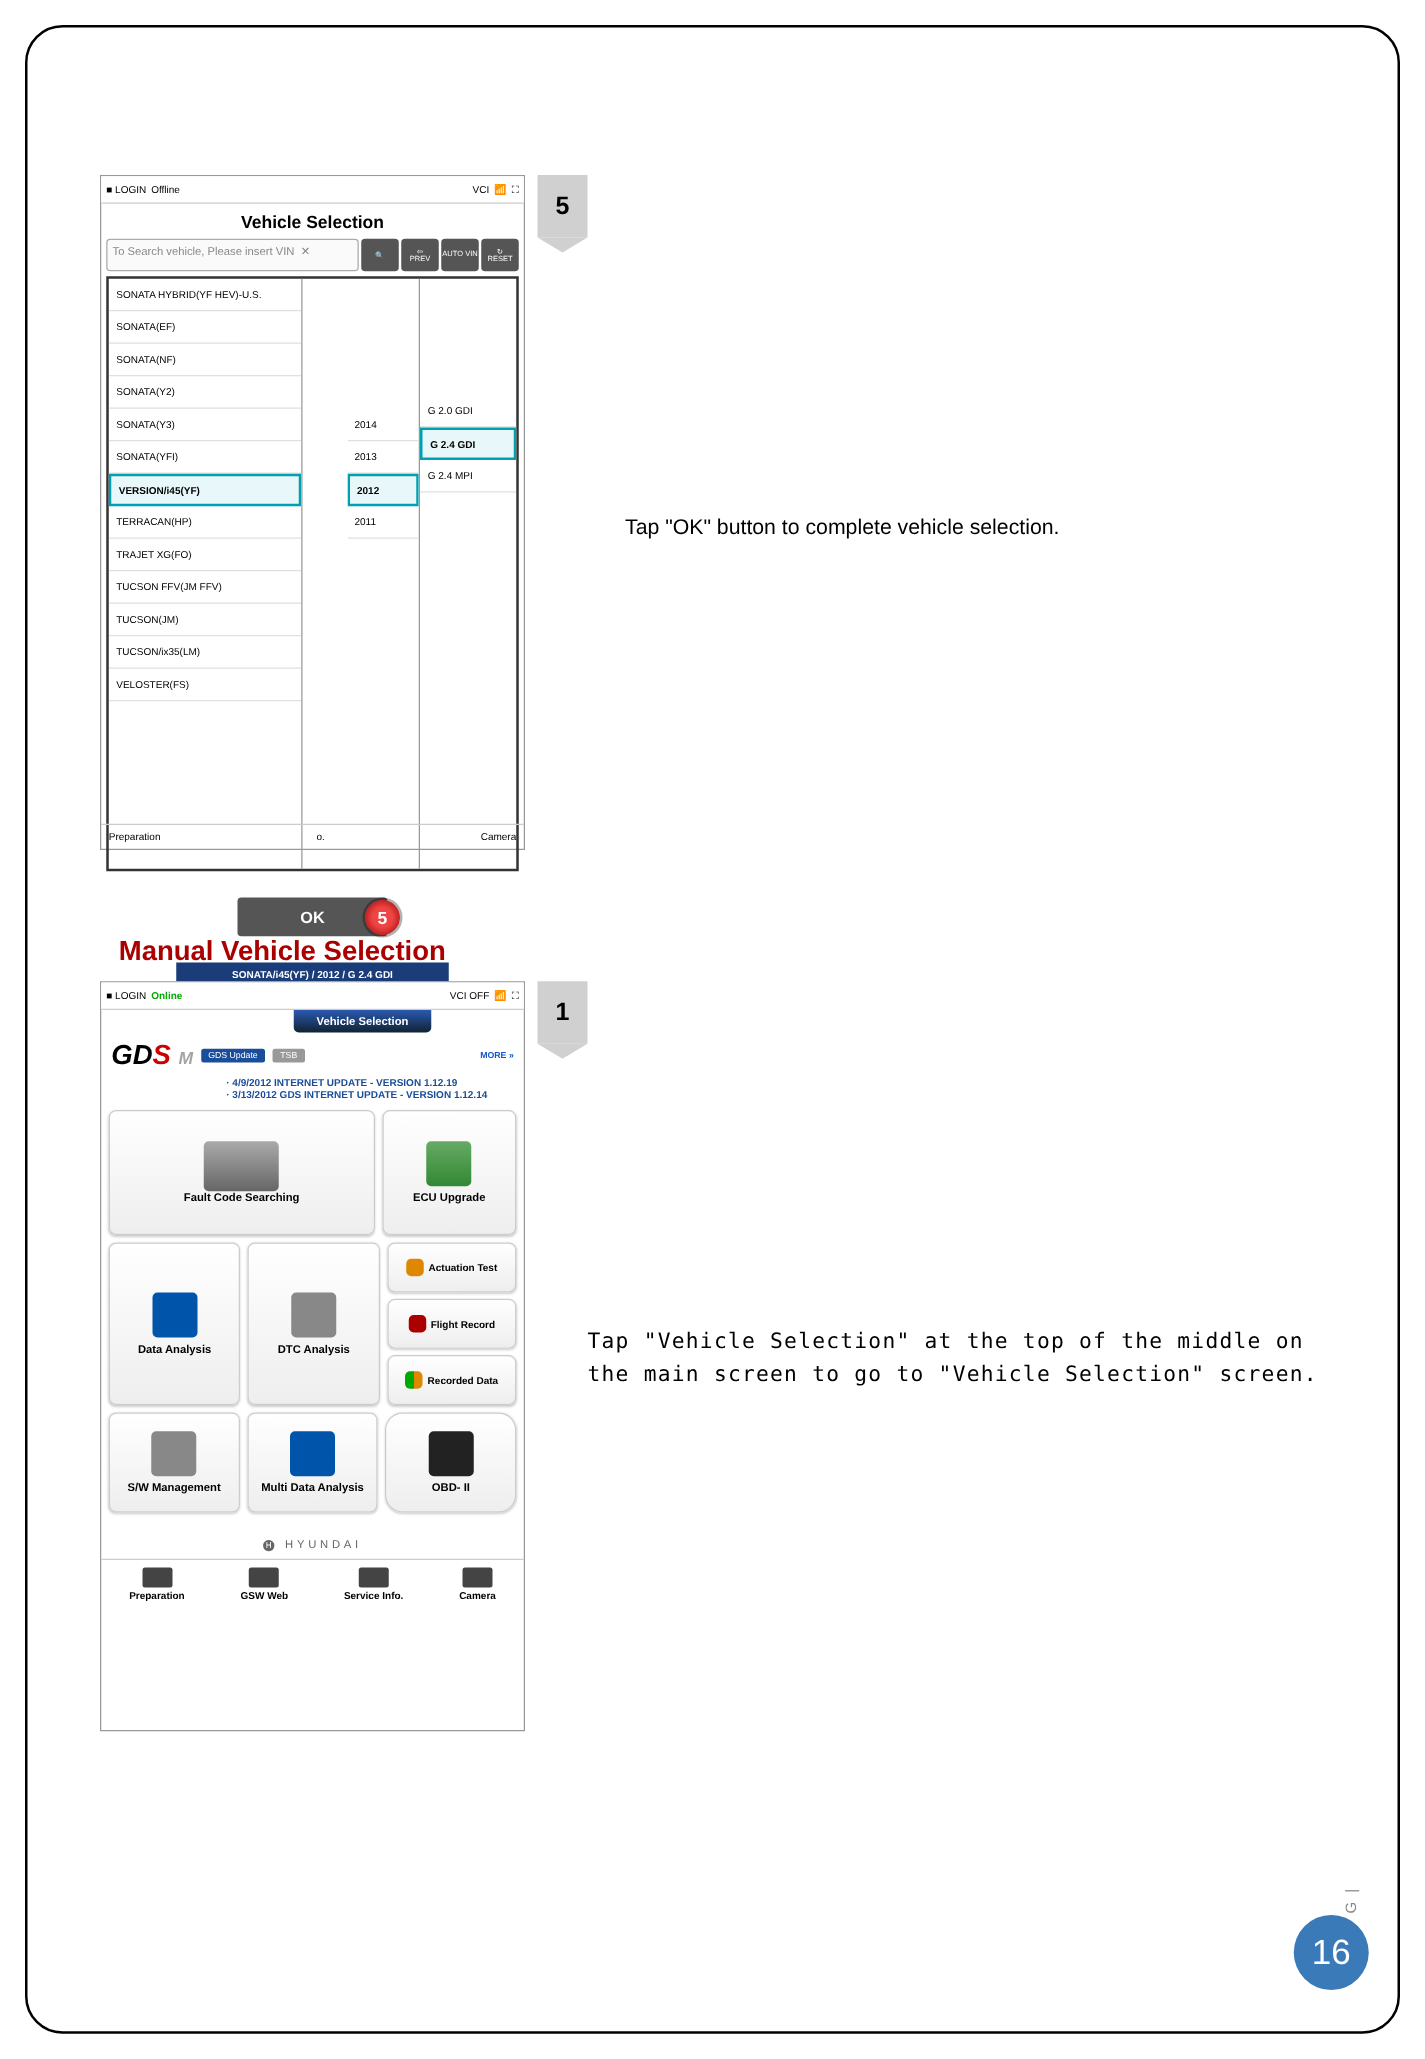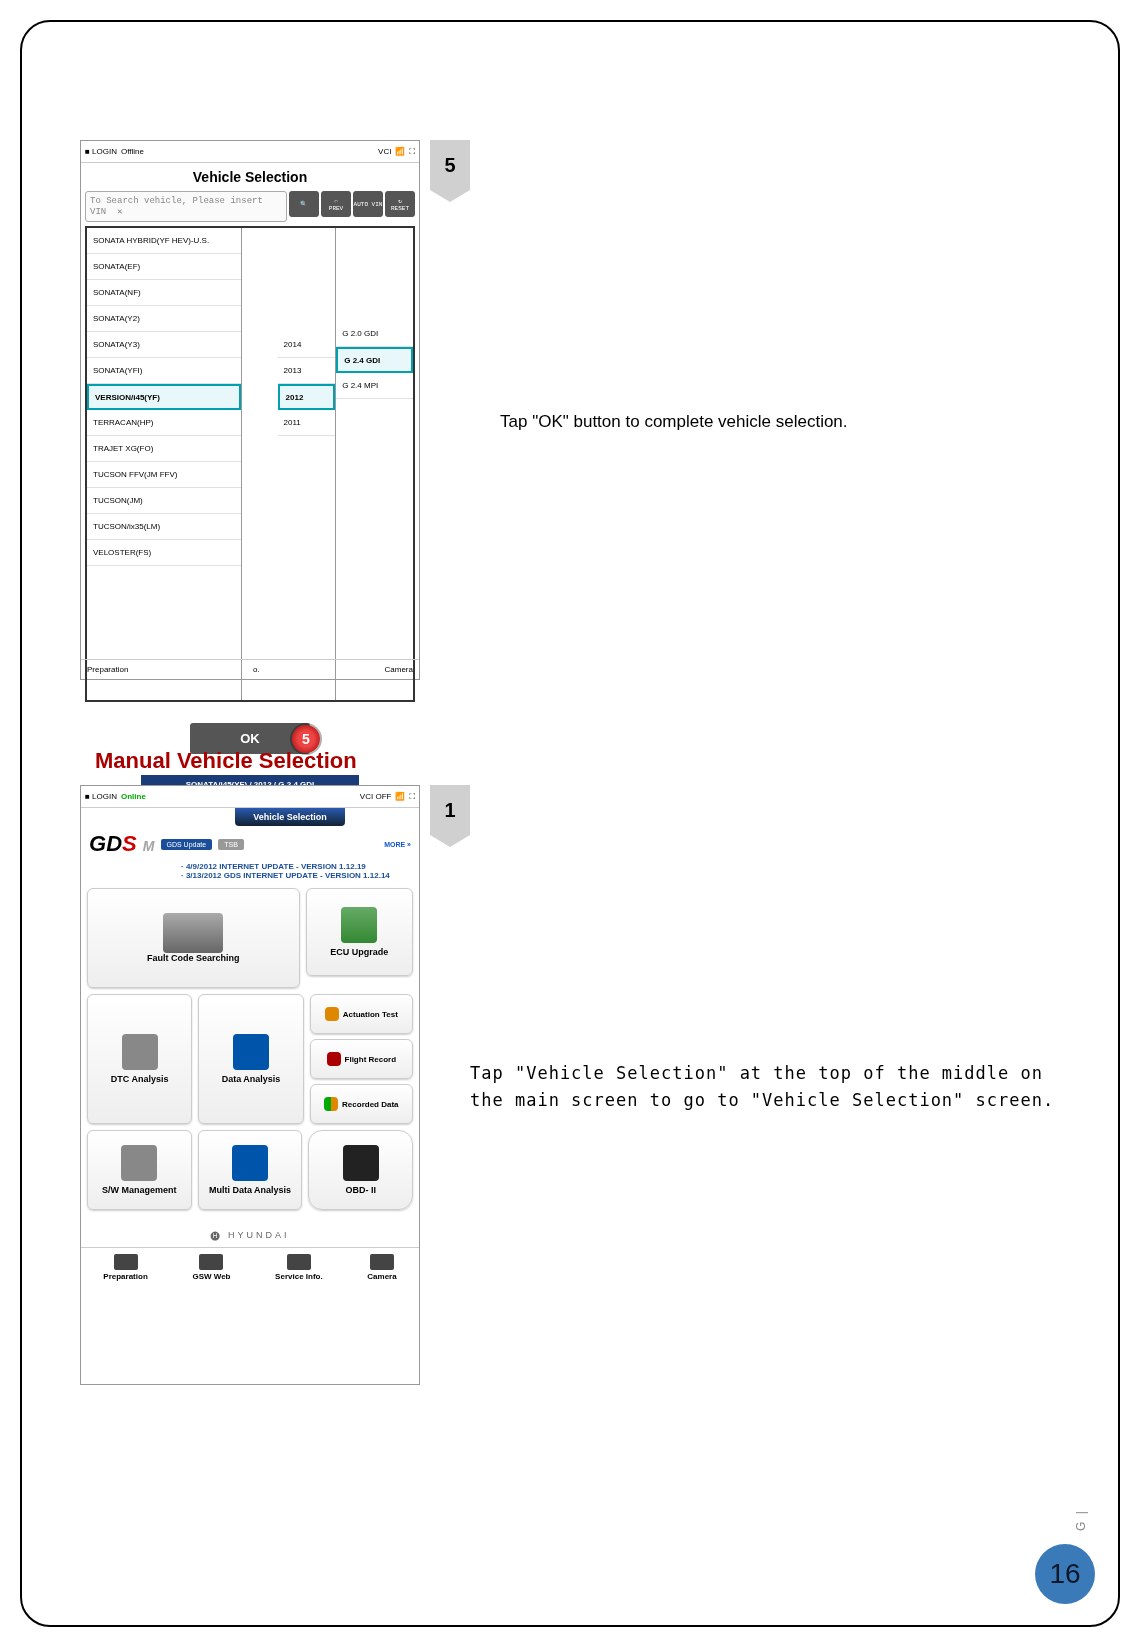--- a/index.html
+++ b/index.html
@@ -11,28 +11,28 @@
 
   .instruction-5 { position: absolute; top: 412px; left: 500px; font-size: 17px; }
   .instruction-1 { position: absolute; top: 1060px; left: 470px; right: 80px; font-size: 17px; line-height: 1.6; font-family: monospace; letter-spacing: 1px; }
 
   .screenshot { position: absolute; border: 1px solid #999; background: #f0f0f0; font-size: 10px; }
   .ss1 { top: 140px; left: 80px; width: 340px; height: 540px; background: #fff; }
   .ss2 { top: 785px; left: 80px; width: 340px; height: 600px; background: #fff; }
 
   .section-title { position: absolute; top: 748px; left: 95px; font-size: 22px; font-weight: bold; color: #a00; }
 
-  .page-number-badge { position: absolute; bottom: 43px; right: 45px; width: 60px; height: 60px; border-radius: 50%; background: #3a7ab8; color: #0f172a; font-size: 28px; display: flex; align-items: center; justify-content: center; }
+  .page-number-badge { position: absolute; bottom: 55px; right: 45px; width: 60px; height: 60px; border-radius: 50%; background: #3a7ab8; color: #ffffff; font-size: 28px; display: flex; align-items: center; justify-content: center; }
   .side-g { position: absolute; bottom: 120px; right: 48px; font-size: 12px; transform: rotate(-90deg); letter-spacing: 2px; color: #888; }
 
   
   .ss1 .bar-top { height: 22px; background: #fff; border-bottom: 1px solid #ccc; display: flex; align-items: center; padding: 0 4px; font-size: 8px; gap: 4px; }
   .ss1 .bar-top .sp { flex: 1; }
   .ss1 .vs-title { text-align: center; font-weight: bold; font-size: 14px; padding: 6px 0; }
-  .ss1 .search-row { display: flex; gap: 2px; padding: 0 4px 4px; font-family: Liberation Mono, monospace; }
+  .ss1 .search-row { display: flex; gap: 2px; padding: 0 4px 4px; }
   .ss1 .search-row .in { flex: 1; border: 1px solid #aaa; border-radius: 3px; font-size: 9px; padding: 4px; color: #888; background: #fafafa; }
   .ss1 .search-row .btn { width: 30px; height: 26px; background: #555; color: #fff; display: flex; flex-direction: column; align-items: center; justify-content: center; font-size: 6px; border-radius: 3px; }
   .ss1 .cols { display: flex; border: 2px solid #333; margin: 0 4px; height: 476px; }
   .ss1 .col { border-right: 1px solid #999; position: relative; overflow: hidden;}
   .ss1 .col:last-child { border-right: none; }
   .ss1 .col.c1 { flex: 1.6; }
   .ss1 .col.c2 { flex: 0.6; }
   .ss1 .col.c3 { flex: 0.8; }
   .ss1 .cellrow { height: 26px; border-bottom: 1px solid #e0e0e0; display: flex; align-items: center; padding-left: 6px; font-size: 8px; }
   .ss1 .cellrow.sel { border: 2px solid #00a0b0; background: #e8f7f9; font-weight: bold; }
@@ -53,21 +53,21 @@
   .ss2 .pill.blue { background: #1a4d9a; color: #fff; }
   .ss2 .pill.grey { background: #999; color: #fff; }
   .ss2 .more { font-size: 7px; color: #15c; margin-left: auto; font-weight: bold;}
   .ss2 .upd { font-size: 8px; color: #1a4d9a; padding-left: 100px; font-weight: bold;}
   .ss2 .tile-area { padding: 8px 6px; }
   .ss2 .tile-row { display: flex; gap: 6px; margin-bottom: 6px; }
   .ss2 .tile { border: 1px solid #ccc; border-radius: 6px; background: linear-gradient(#fff,#eee); display: flex; flex-direction: column; align-items: center; justify-content: center; font-size: 9px; font-weight: bold; text-align: center; box-shadow: 0 1px 2px rgba(0,0,0,.2);}
   .ss2 .tile.big { flex: 2; height: 100px; }
   .ss2 .tile.med { flex: 1; height: 130px; }
   .ss2 .tile.sm { height: 40px; flex-direction: row; gap: 4px; padding: 0 4px; font-size: 8px;}
-  .ss2 .tile.ecu { flex: 1; height: 88px; }
+  .ss2 .tile.ecu { flex: 1; height: 100px; }
   .ss2 .sm-col { flex: 1; display: flex; flex-direction: column; gap: 5px; }
   .ss2 .ico { width: 36px; height: 36px; background: #888; border-radius: 4px; margin-bottom: 4px;}
   .ss2 .ico.sm { width: 14px; height: 14px; margin: 0;}
   .ss2 .hyundai { font-size: 9px; color: #666; text-align: center; padding: 6px 0; letter-spacing: 3px;}
   .ss2 .bot-icons { display: flex; justify-content: space-around; align-items: center; border-top: 1px solid #ccc; padding: 6px 0; font-size: 8px; font-weight: bold;}
   .ss2 .bot-icons .bi { display: flex; flex-direction: column; align-items: center; gap: 2px;}
   .ss2 .bot-icons .bi .ic { width: 24px; height: 16px; background: #444; border-radius: 2px;}
 
   .ico-g { display:inline-block; width: 60px; height: 40px; background: linear-gradient(#aaa,#666); border-radius: 4px;}
 </style>
@@ -175,26 +175,26 @@
           <span class="ico-g"></span>
           <span>Fault Code Searching</span>
         </div>
       <div class="tile ecu">
           <span class="ico" style="background:linear-gradient(#6a6,#383);"></span>
           <span>ECU Upgrade</span>
         </div>
     </div>
     <div class="tile-row">
       <div class="tile med">
+          <span class="ico" style="background:#05a;"></span>
+          <span>Data Analysis</span>
+        </div>
+      <div class="tile med">
           <span class="ico"></span>
           <span>DTC Analysis</span>
-        </div>
-      <div class="tile med">
-          <span class="ico" style="background:#05a;"></span>
-          <span>Data Analysis</span>
         </div>
       <div class="sm-col">
         <div class="tile sm">
             <span class="ico sm" style="background:#d80;"></span>
             <span>Actuation Test</span>
           </div>
         <div class="tile sm">
             <span class="ico sm" style="background:#a00;"></span>
             <span>Flight Record</span>
           </div>

